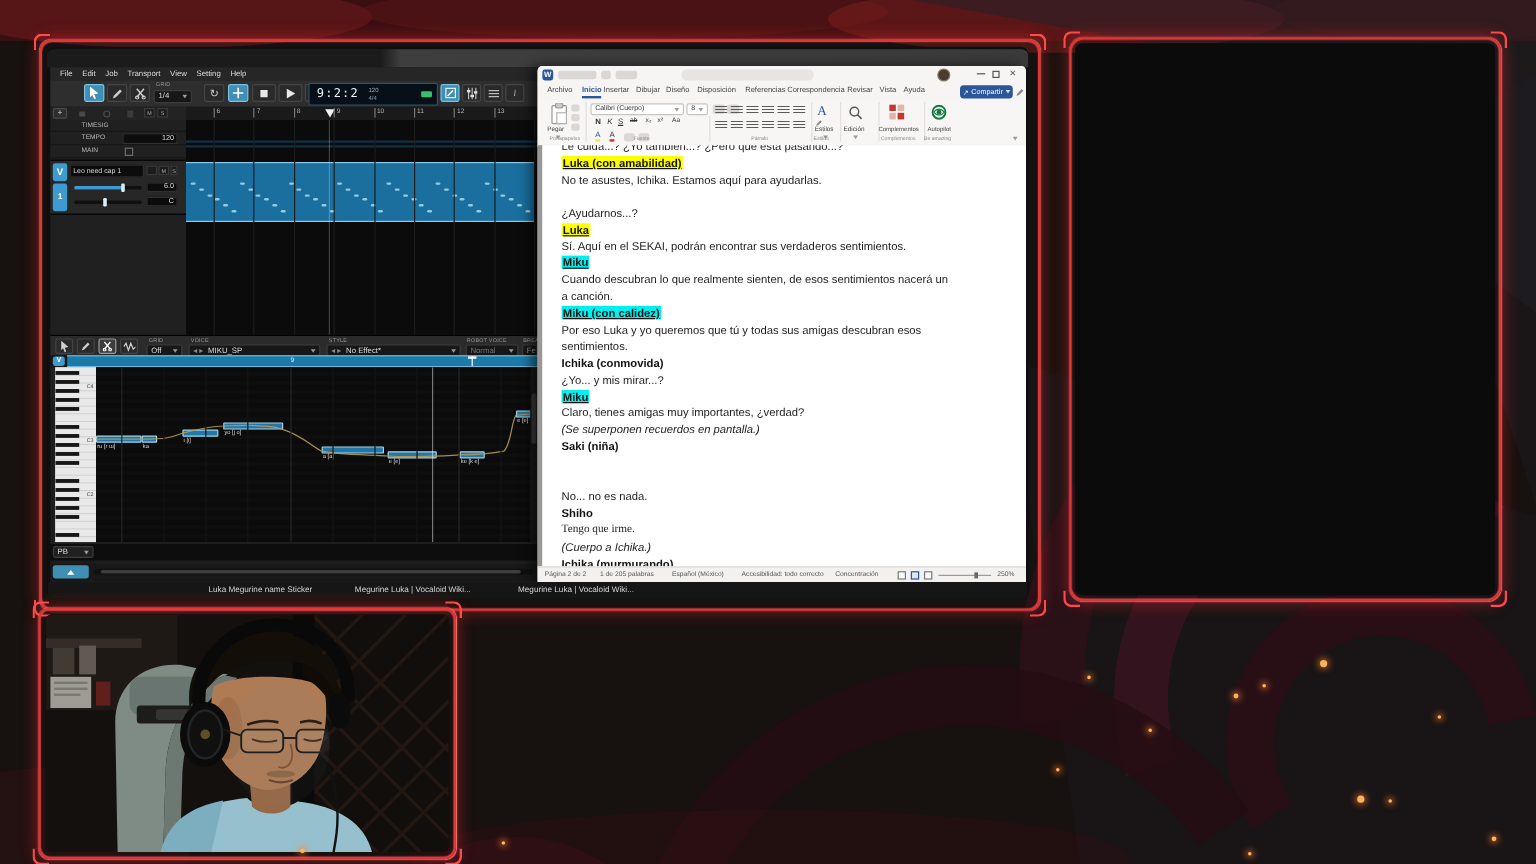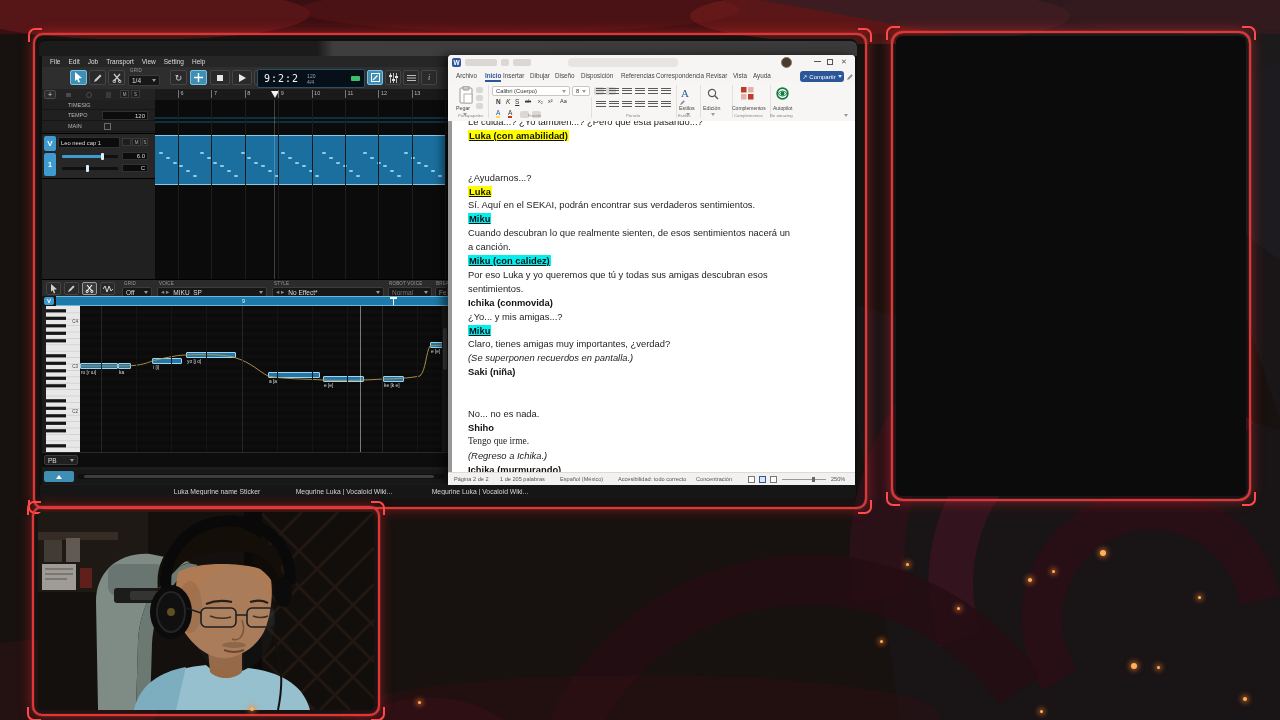--- a/index.html
+++ b/index.html
@@ -649,39 +649,40 @@
         <span class="rgroup-label" style="left:286px;">Complementos</span>
         <span class="rgroup-label" style="left:322px;">Be amazing</span>
         <div class="caret" style="position:absolute;left:396px;top:31px;"></div>
       </div>
 
       <div class="abs" style="left:0;top:66px;width:4px;height:351px;background:#9a9896;"></div>
       <div class="doc" id="doc">
         <div id="doc-lines" class="abs" style="left:0;top:0;width:403px;height:351px;">
             <div class="dl " style="top: -6px;">Le cuida...? ¿Yo también...? ¿Pero que esta pasando...?</div>
             <div class="dl " style="top: 7.9px;"><span class="hl y">Luka (con amabilidad)</span></div>
+            <div class="dl " style="top: 21.8px;">No te asustes, Ichika. Estamos aquí para ayudarlas.</div>
             <div class="dl " style="top: 49.6px;">¿Ayudarnos...?</div>
             <div class="dl " style="top: 63.5px;"><span class="hl y">Luka</span></div>
             <div class="dl " style="top: 77.4px;">Sí. Aquí en el SEKAI, podrán encontrar sus verdaderos sentimientos.</div>
             <div class="dl " style="top: 91.3px;"><span class="hl c">Miku</span></div>
             <div class="dl " style="top: 105.2px;">Cuando descubran lo que realmente sienten, de esos sentimientos nacerá un</div>
             <div class="dl " style="top: 119.1px;">a canción.</div>
             <div class="dl " style="top: 133px;"><span class="hl c">Miku (con calidez)</span></div>
             <div class="dl " style="top: 146.9px;">Por eso Luka y yo queremos que tú y todas sus amigas descubran esos</div>
             <div class="dl " style="top: 160.8px;">sentimientos.</div>
             <div class="dl b" style="top: 174.7px;">Ichika (conmovida)</div>
-            <div class="dl " style="top: 188.6px;">¿Yo... y mis amigas...?</div>
+            <div class="dl " style="top: 188.6px;">¿Yo... y mis mirar...?</div>
             <div class="dl " style="top: 202.5px;"><span class="hl c">Miku</span></div>
             <div class="dl " style="top: 216.4px;">Claro, tienes amigas muy importantes, ¿verdad?</div>
             <div class="dl i" style="top: 230.3px;">(Se superponen recuerdos en pantalla.)</div>
             <div class="dl b" style="top: 244.2px;">Saki (niña)</div>
             <div class="dl " style="top: 285.9px;">No... no es nada.</div>
             <div class="dl b" style="top: 299.8px;">Shiho</div>
             <div class="dl " style="top: 313.7px; font-family: Liberation Serif, serif;">Tengo que irme.</div>
-            <div class="dl i" style="top: 327.6px;">(Regreso a Ichika.)</div>
+            <div class="dl i" style="top: 327.6px;">(Cuerpo a Ichika.)</div>
             <div class="dl b" style="top: 341.5px;">Ichika (murmurando)</div>
           </div>
       </div>
 
       <div class="word-status">
         <span class="ws-item" style="left:6px;">Página 2 de 2</span>
         <span class="ws-item" style="left:52px;">1 de 205 palabras</span>
         <span class="ws-item" style="left:112px;">Español (México)</span>
         <span class="ws-item" style="left:170px;">Accesibilidad: todo correcto</span>
         <span class="ws-item" style="left:248px;">Concentración</span>

